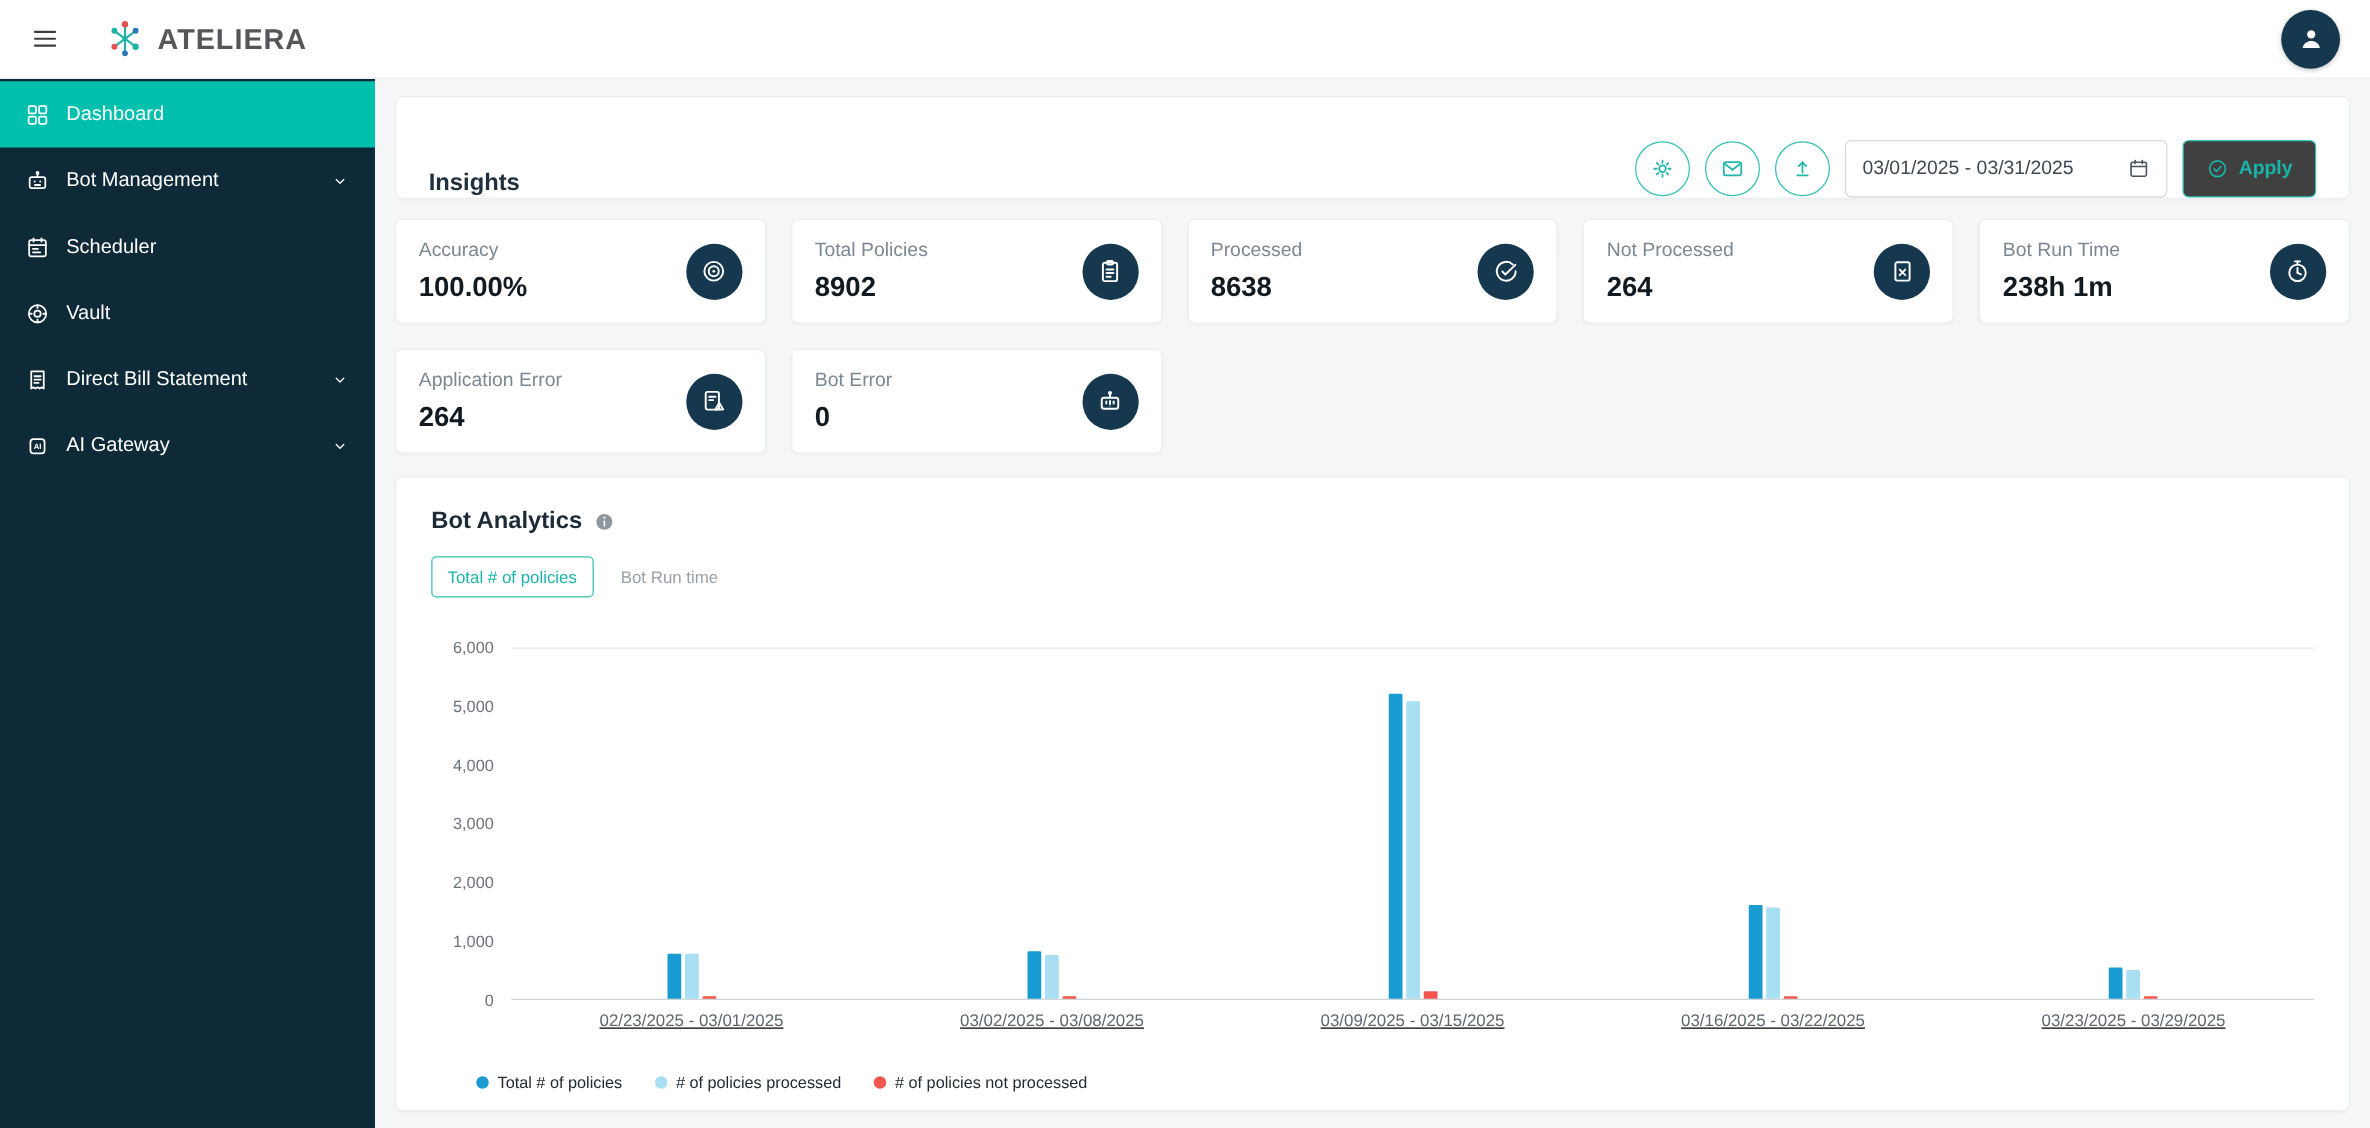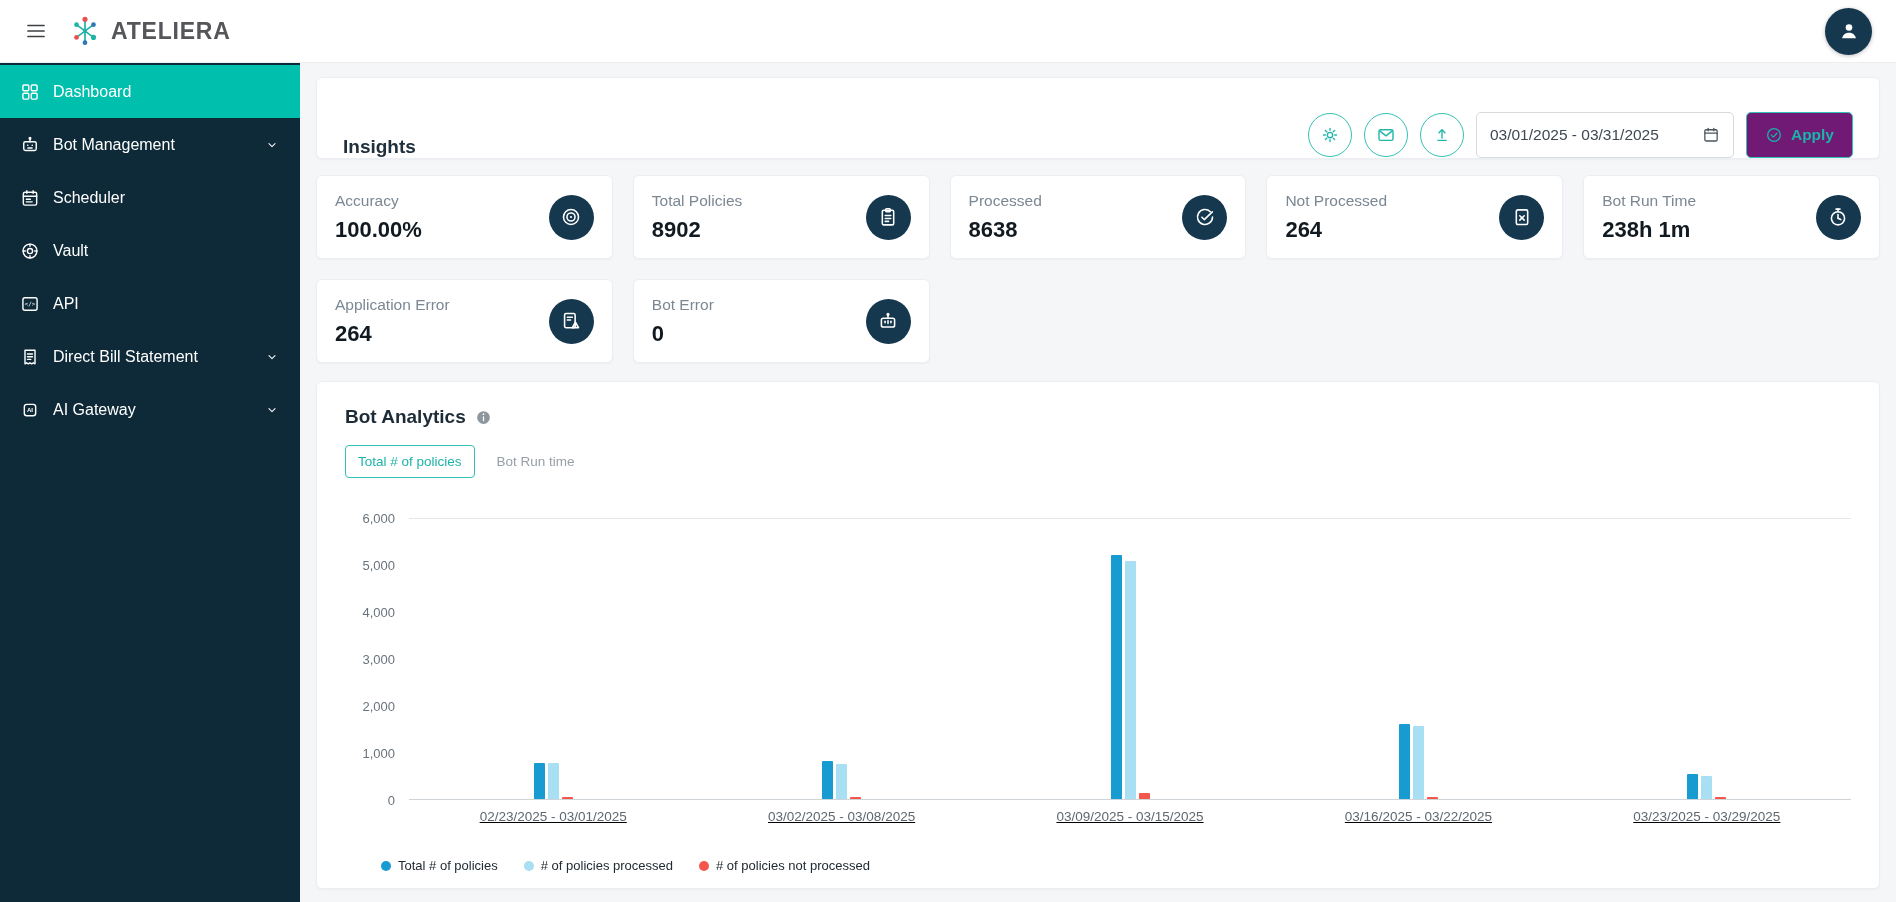--- a/index.html
+++ b/index.html
@@ -8,21 +8,21 @@
   button { font: inherit; border: 0; background: none; cursor: pointer; color: inherit; }
 
   .ic { display: inline-flex; }
   .ic svg { width: 100%; height: 100%; display: block; }
   .ic14{width:14px;height:14px}.ic16{width:16px;height:16px}.ic17{width:17px;height:17px}
   .ic18{width:18px;height:18px}.ic20{width:20px;height:20px}.ic22{width:22px;height:22px}
   .ic24{width:24px;height:24px}.logo{width:34px;height:34px}
 
   
   header { position: fixed; top:0; left:0; right:0; height: 63px; background:#fff;
-    border-bottom:1px solid #ebedef; display:flex; align-items:center; padding:0 24px; gap:20px; z-index:20; }
+    border-bottom:1px solid #ebedef; display:flex; align-items:center; padding:0 24px; gap:35px; z-index:20; }
   .menu-btn { color:#3c4043; display:flex; }
   .brand { display:flex; align-items:center; gap:9px; }
   .brand-text { font-size:23px; font-weight:700; letter-spacing:.8px; color:#55565a; }
   .avatar-btn { margin-left:auto; width:47px; height:47px; border-radius:50%; background:#16384F;
     color:#fff; display:flex; align-items:center; justify-content:center; box-shadow:0 1px 4px rgba(0,0,0,.25); }
 
   
   aside { position:fixed; top:63px; left:0; bottom:0; width:300px; background:#0E2937; z-index:10; }
   nav { display:flex; flex-direction:column; padding-top:2px; }
   .side-item { display:flex; align-items:center; gap:13px; height:53px; padding:0 20px;
@@ -44,21 +44,21 @@
   .tenant { height:46px; min-width:242px; background:#edf0f2; border-radius:5px; display:flex;
     align-items:center; gap:10px; padding:0 12px; cursor:pointer; }
   .avatar-orange { width:27px; height:27px; border-radius:50%; background:#EE8F1F; color:#fff;
     display:flex; align-items:center; justify-content:center; flex:none; }
   .tenant-label { font-weight:700; font-size:15.5px; color:#33404a; flex:1; }
   .chev { color:#5c6770; }
   .date-field { height:46px; width:258px; background:#fff; border:1px solid #d6dadd; border-radius:5px;
     display:flex; align-items:center; justify-content:space-between; padding:0 13px; font-size:15.5px;
     color:#3e4852; cursor:pointer; }
   .date-field .ic { color:#4a545e; }
-  .apply-btn { height:46px; padding:0 18px; border:1.5px solid #35C1B5; border-radius:5px; background:#701a75;
+  .apply-btn { height:46px; padding:0 18px; border:1.5px solid #35C1B5; border-radius:5px; background:#404040;
     color:#18B5A8; font-size:15.5px; font-weight:700; display:flex; align-items:center; gap:8px; }
 
   .stats-grid { display:grid; grid-template-columns:repeat(5,1fr); gap:20px; margin-top:16px; }
   .row2 { margin-top:20px; }
   .stat-card { height:84px; display:flex; align-items:center; justify-content:space-between; padding:0 18px;
     background:#fff; border-radius:6px; border:1px solid #eceff1; box-shadow:0 1px 2px rgba(20,35,50,.04); }
   .stat-label { font-size:15.5px; color:#7b8793; margin-bottom:7px; }
   .stat-value { font-size:22px; font-weight:700; color:#121a21; }
   .stat-icon { width:45px; height:45px; border-radius:50%; background:#16384F; color:#fff; flex:none;
     display:flex; align-items:center; justify-content:center; }
@@ -175,29 +175,20 @@
           <svg viewBox="0 0 24 24" fill="none" stroke="currentColor" stroke-width="1.7" stroke-linecap="round" stroke-linejoin="round">
             <circle cx="12" cy="12" r="8.3"></circle>
             <circle cx="12" cy="12" r="3.1"></circle>
             <line x1="12" y1="3.7" x2="12" y2="6.4"></line>
             <line x1="12" y1="17.6" x2="12" y2="20.3"></line>
             <line x1="3.7" y1="12" x2="6.4" y2="12"></line>
             <line x1="17.6" y1="12" x2="20.3" y2="12"></line>
           </svg>
         </span>
         <span class="side-label">Vault</span>
-      </button>
-      <button class="side-item">
-        <span class="ic ic20">
-          <svg viewBox="0 0 24 24" fill="none" stroke="currentColor" stroke-width="1.7" stroke-linecap="round" stroke-linejoin="round">
-            <rect x="3.5" y="4.5" width="17" height="15" rx="2.4"></rect>
-            <text x="12" y="14.6" text-anchor="middle" font-size="7.2" font-family="DejaVu Sans Mono, monospace" fill="currentColor" stroke="none">&lt;/&gt;</text>
-          </svg>
-        </span>
-        <span class="side-label">API</span>
       </button>
       <button class="side-item">
         <span class="ic ic20">
           <svg viewBox="0 0 24 24" fill="none" stroke="currentColor" stroke-width="1.7" stroke-linecap="round" stroke-linejoin="round">
             <path d="M6 3.8h12v16.4l-2-1.2-2 1.2-2-1.2-2 1.2-2-1.2-2 1.2z"></path>
             <line x1="9" y1="8.4" x2="15" y2="8.4"></line>
             <line x1="9" y1="11.6" x2="15" y2="11.6"></line>
             <line x1="9" y1="14.8" x2="13" y2="14.8"></line>
           </svg>
         </span>

